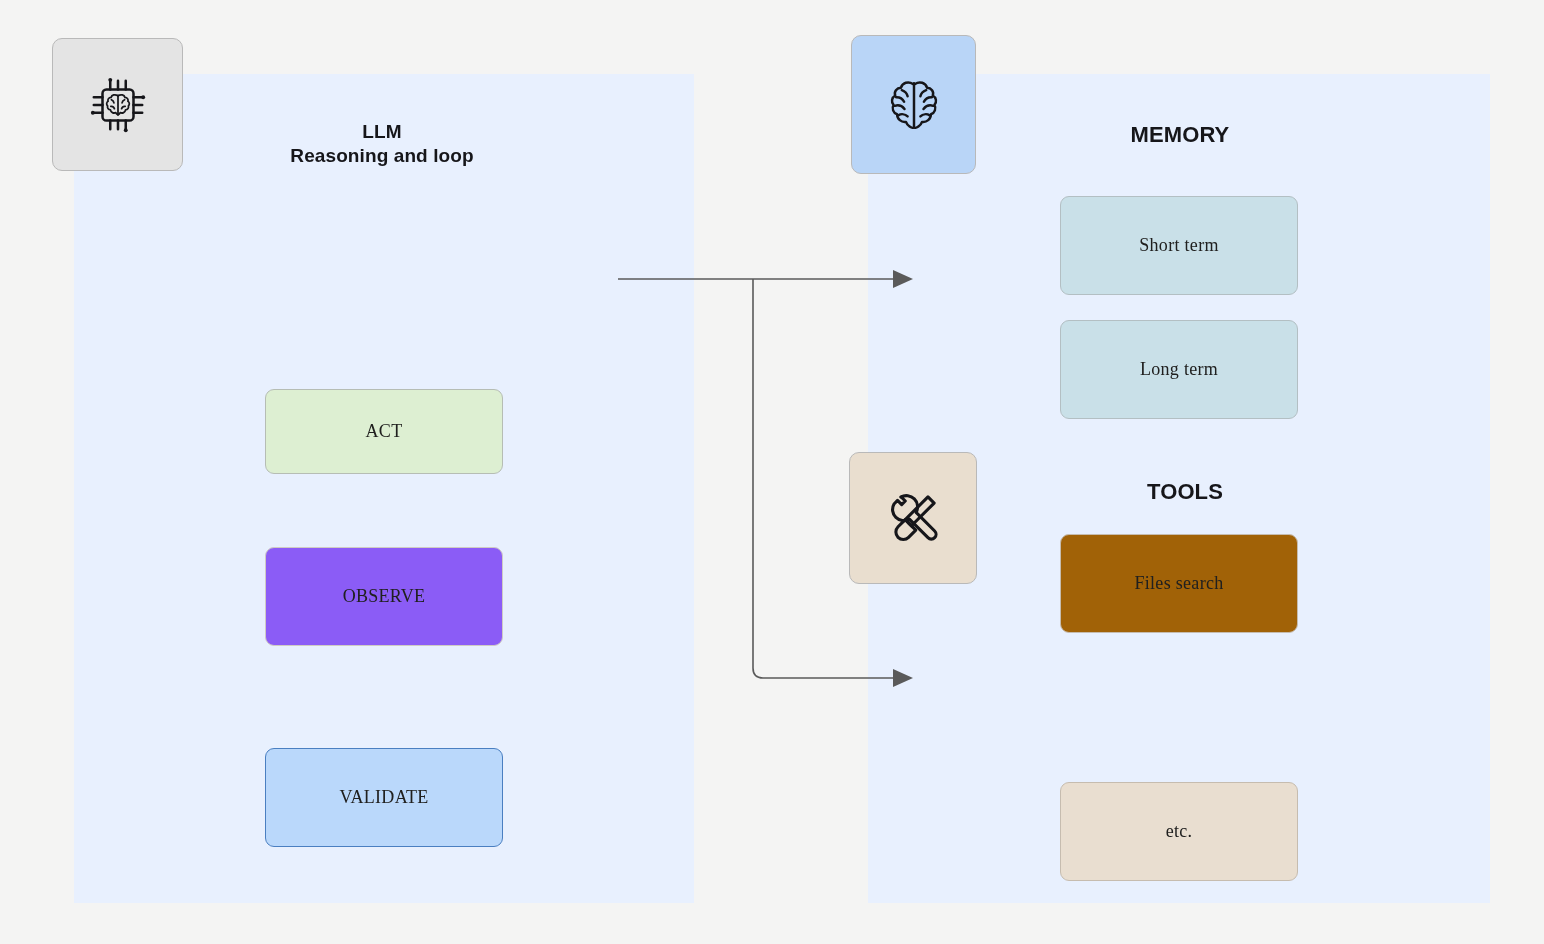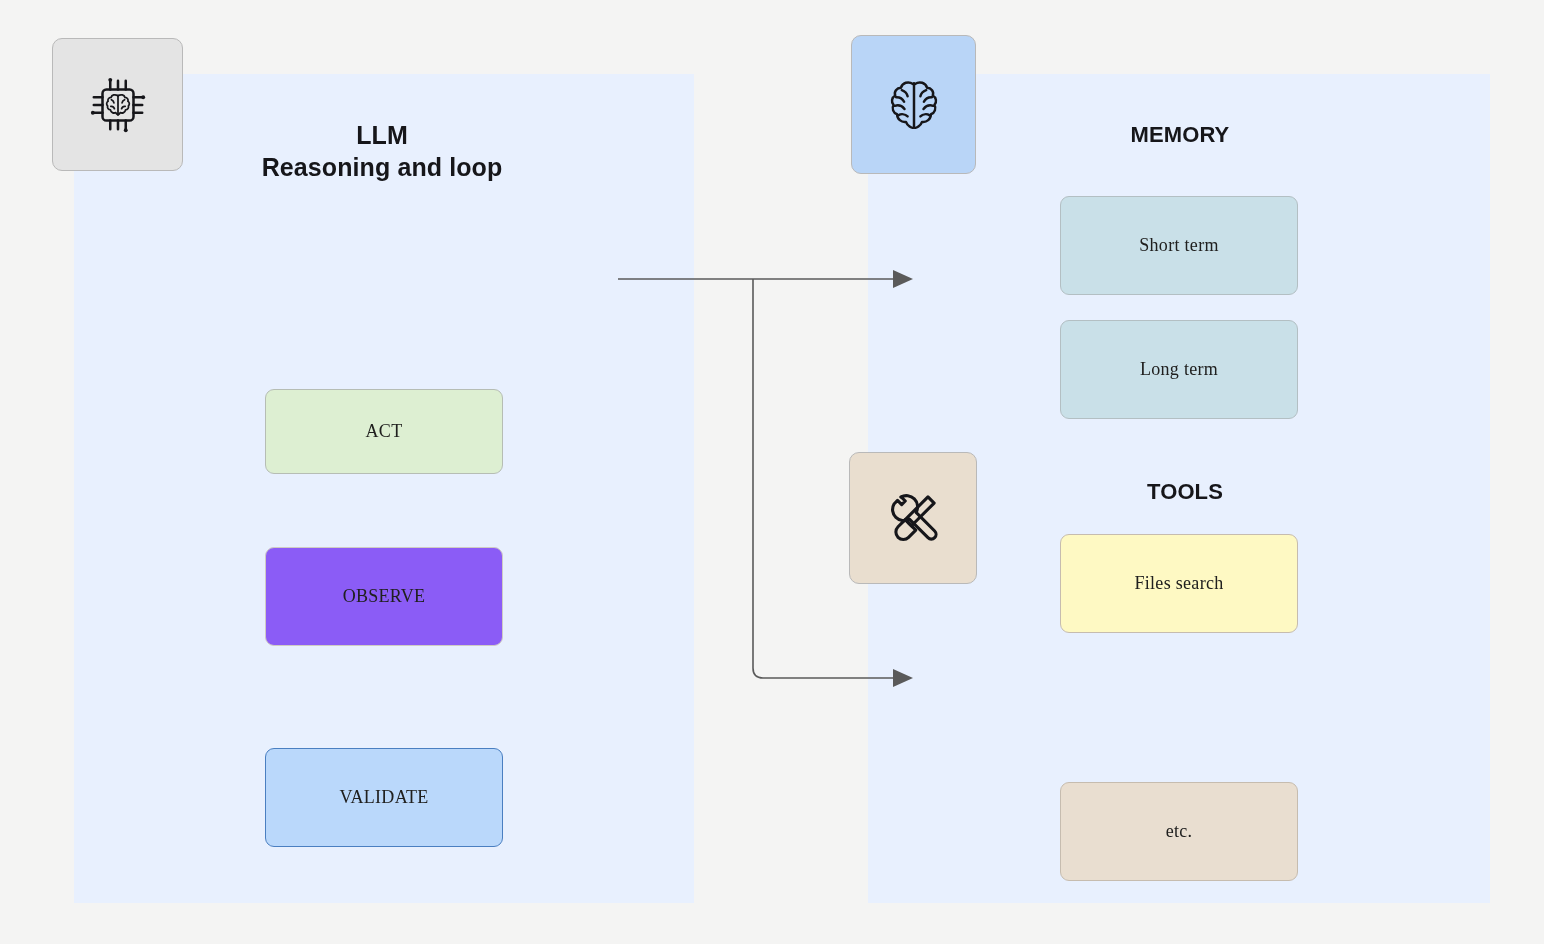--- a/index.html
+++ b/index.html
@@ -47,21 +47,21 @@
 
   
   .heading {
     position: absolute;
     font-weight: bold;
     color: #16161a;
     text-align: center;
     line-height: 1.26;
     letter-spacing: .1px;
   }
-  #heading-llm    { left: 200px;  top: 120px; width: 364px; font-size: 25px; }
+  #heading-llm    { left: 200px;  top: 120px; width: 364px; font-size: 19px; }
   #heading-memory { left: 1030px; top: 121px; width: 300px; font-size: 22px; }
   #heading-tools  { left: 1035px; top: 478px; width: 300px; font-size: 22px; }
   #heading-llm .line2 { display: block; }
 
   
   .node {
     position: absolute;
     border-radius: 9px;
     box-sizing: border-box;
     display: flex;
@@ -80,21 +80,21 @@
                    background: #8b5cf6; border: 1px solid #cfcbc4; }
   #node-validate { left: 265px; top: 706px; width: 238px; height: 99px;
                    background: #bad8fb; border: 1.6px solid #4a7fc1; margin-top: 42px; }
 
   #node-short-term { left: 1060px; top: 196px; width: 238px; height: 99px;
                      background: #c9e0e8; border: 1px solid #b3bfc3; }
   #node-long-term  { left: 1060px; top: 320px; width: 238px; height: 99px;
                      background: #c9e0e8; border: 1px solid #b3bfc3; }
 
   #node-files-search { left: 1060px; top: 534px; width: 238px; height: 99px;
-                       background: #fef9c3; border: 1px solid #c6bcaf; }
+                       background: #a16207; border: 1px solid #c6bcaf; }
   #node-web-search   { left: 1060px; top: 658px; width: 238px; height: 99px;
                        background: #e9ded0; border: 1px solid #c6bcaf; }
   #node-etc          { left: 1060px; top: 782px; width: 238px; height: 99px;
                        background: #e9ded0; border: 1px solid #c6bcaf; }
 
   
   #connectors {
     position: absolute;
     left: 0; top: 0;
     width: 1544px; height: 944px;

